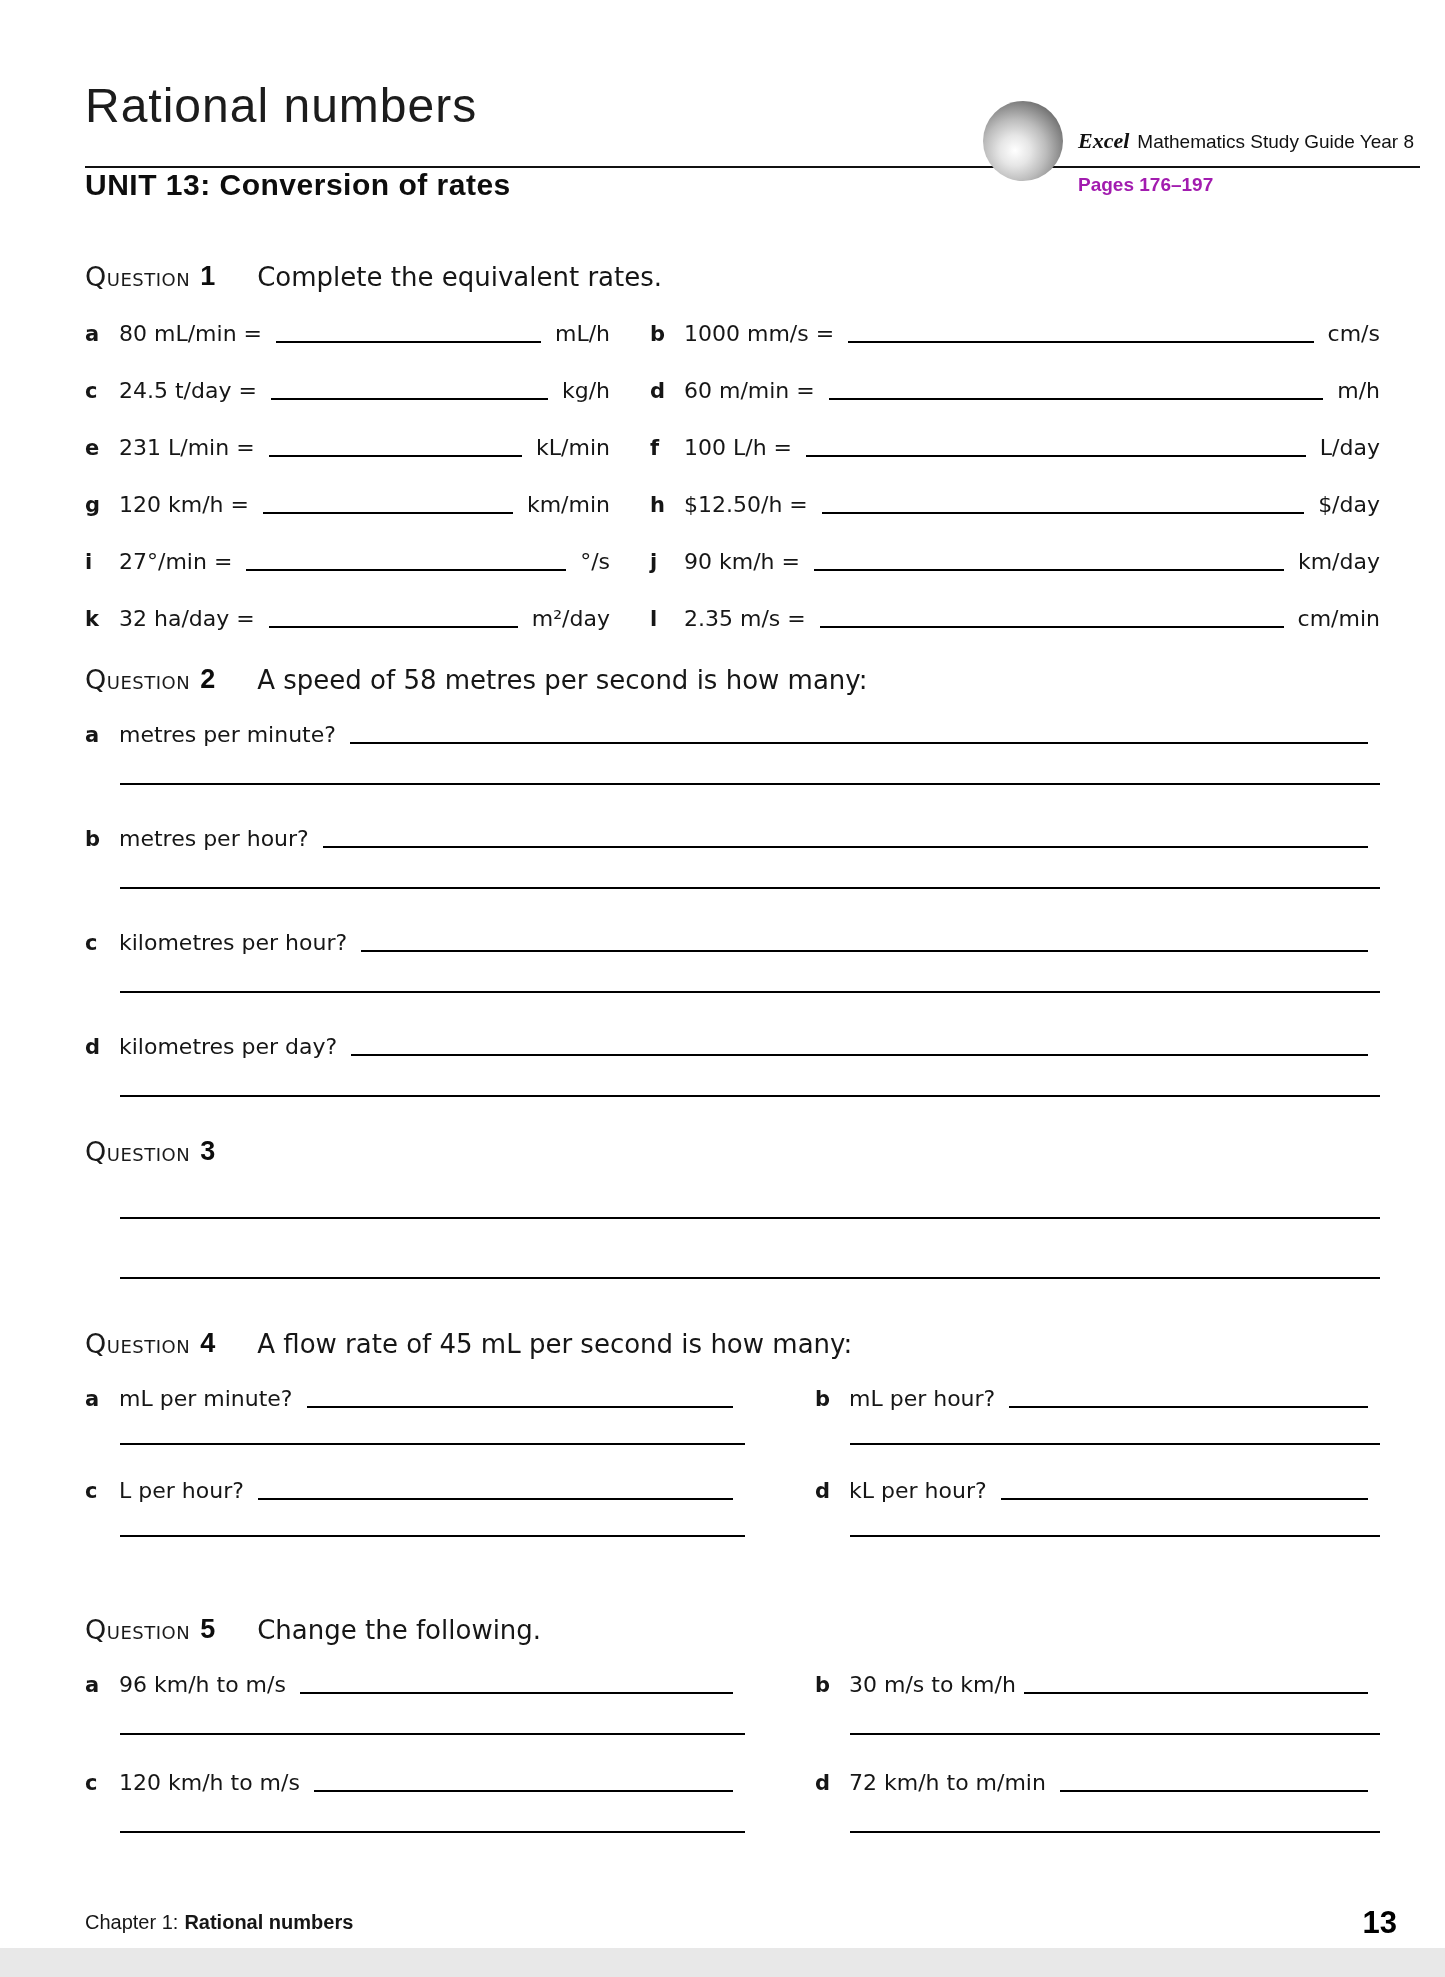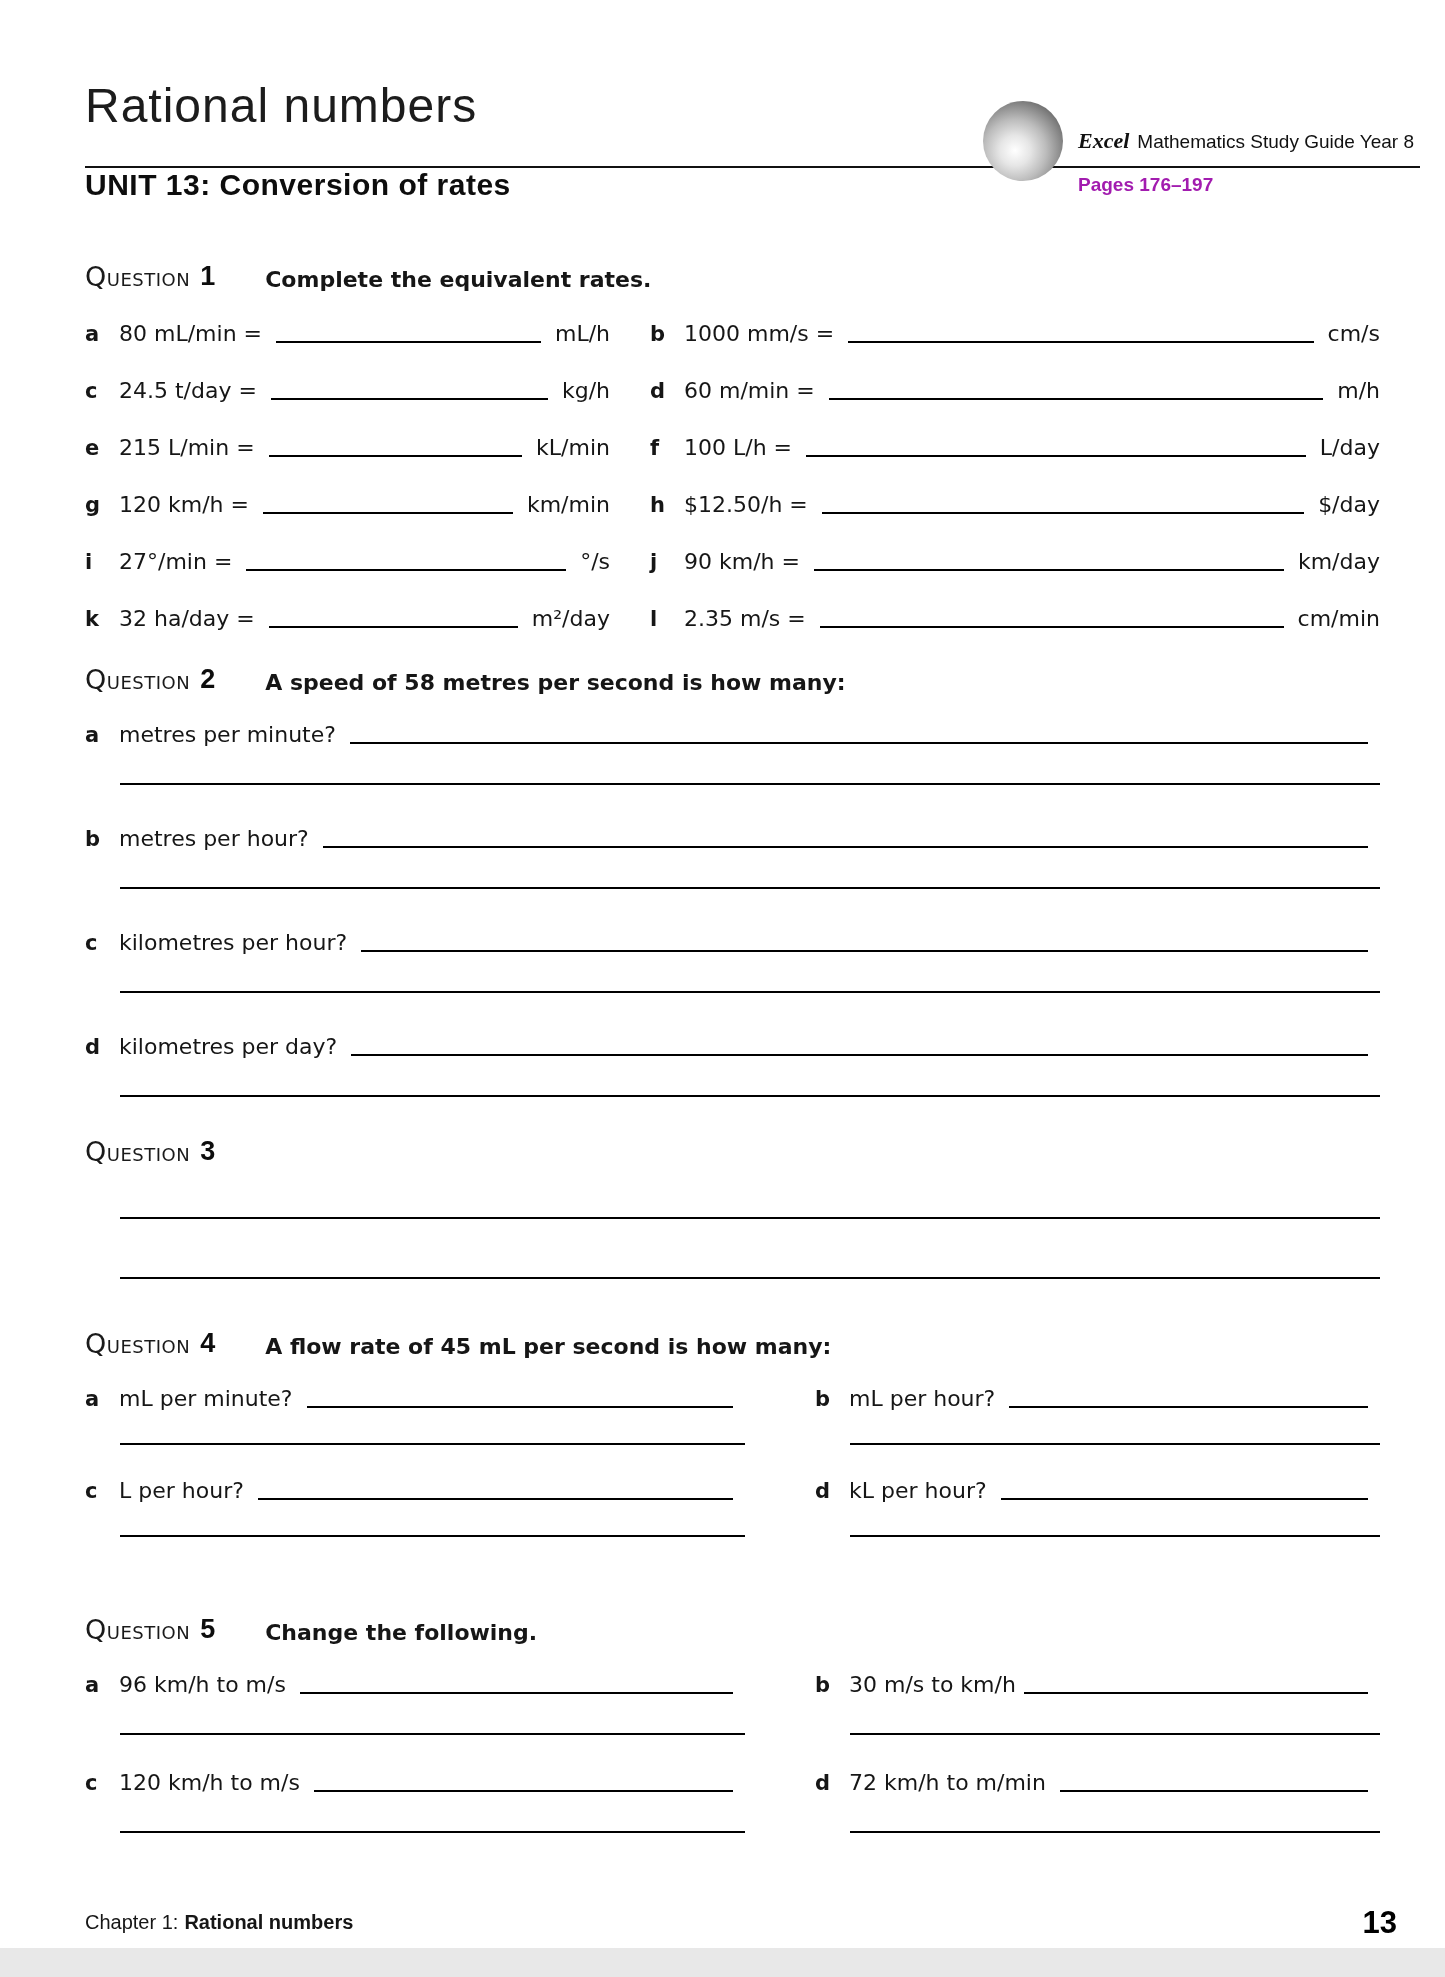--- a/index.html
+++ b/index.html
@@ -54,21 +54,21 @@
   .qhead { display:flex; align-items:flex-end; height:32px; }
   .qlabel {
     display:inline-block; text-transform:uppercase;
     font-size:18px; letter-spacing:0.5px; color:#1a1a1a;
   }
   .qlabel::first-letter { font-size:27px; }
   .qnum {
     font-family:"Liberation Sans", sans-serif;
     font-weight:bold; font-size:27px; margin:0 10px 0 10px; color:#0d0d0d;
   }
-  .qprompt { font-size:22px; margin-left:40px;font-weight:bold; }
+  .qprompt { font-size:26px; margin-left:32px; }
 
   .ltr { font-weight:bold; font-size:21px; flex:0 0 34px; }
   .txt { white-space:nowrap; font-size:22px; }
   .unit { white-space:nowrap; font-size:22px; margin-left:2px; }
 
   .rate-row { display:flex; align-items:flex-end; height:28px; }
   .blank {
     flex:1 1 auto; height:0; border-bottom:2px solid #000;
     margin:0 12px 3px 14px; min-width:40px;
   }
@@ -150,21 +150,21 @@
           <span class="unit">kg/h</span>
         </div>
         <div class="rate-row">
           <span class="ltr">d</span>
           <span class="txt">60 m/min =</span>
           <span class="blank"></span>
           <span class="unit">m/h</span>
         </div>
         <div class="rate-row">
           <span class="ltr">e</span>
-          <span class="txt">215 L/min =</span>
+          <span class="txt">231 L/min =</span>
           <span class="blank"></span>
           <span class="unit">kL/min</span>
         </div>
         <div class="rate-row">
           <span class="ltr">f</span>
           <span class="txt">100 L/h =</span>
           <span class="blank"></span>
           <span class="unit">L/day</span>
         </div>
         <div class="rate-row">

